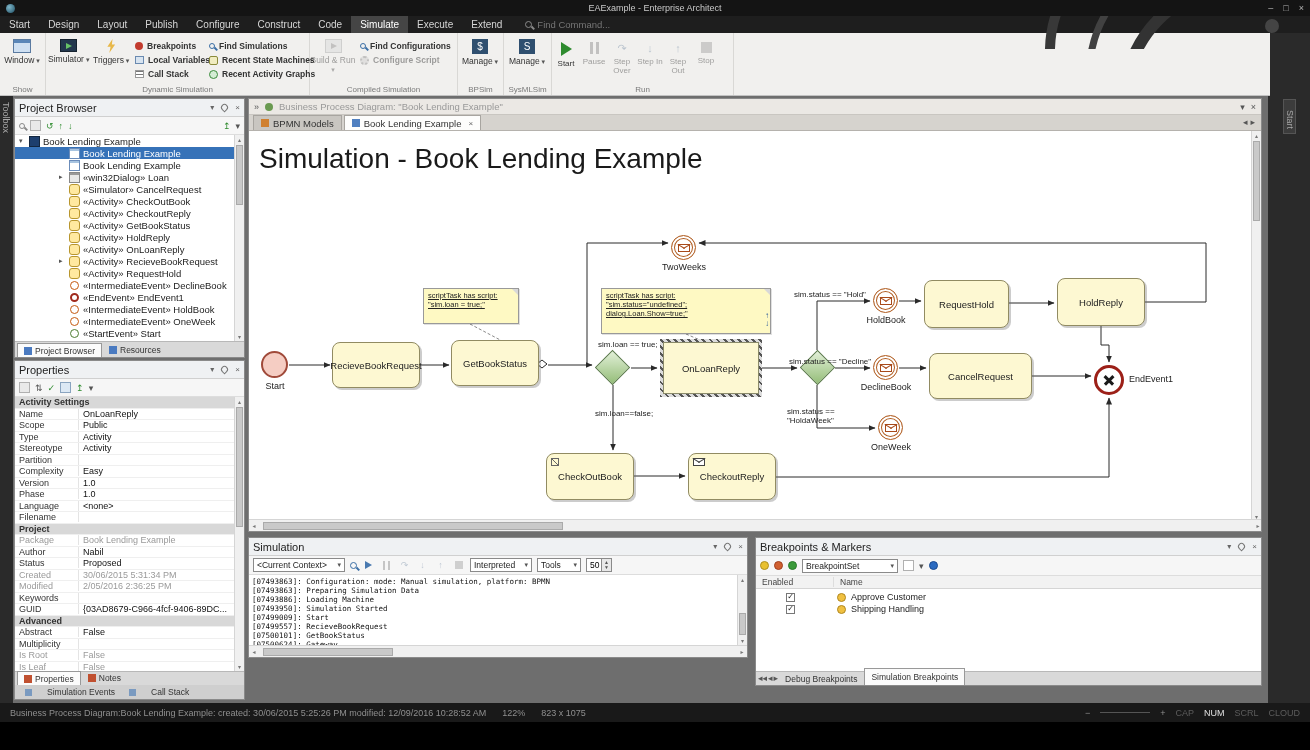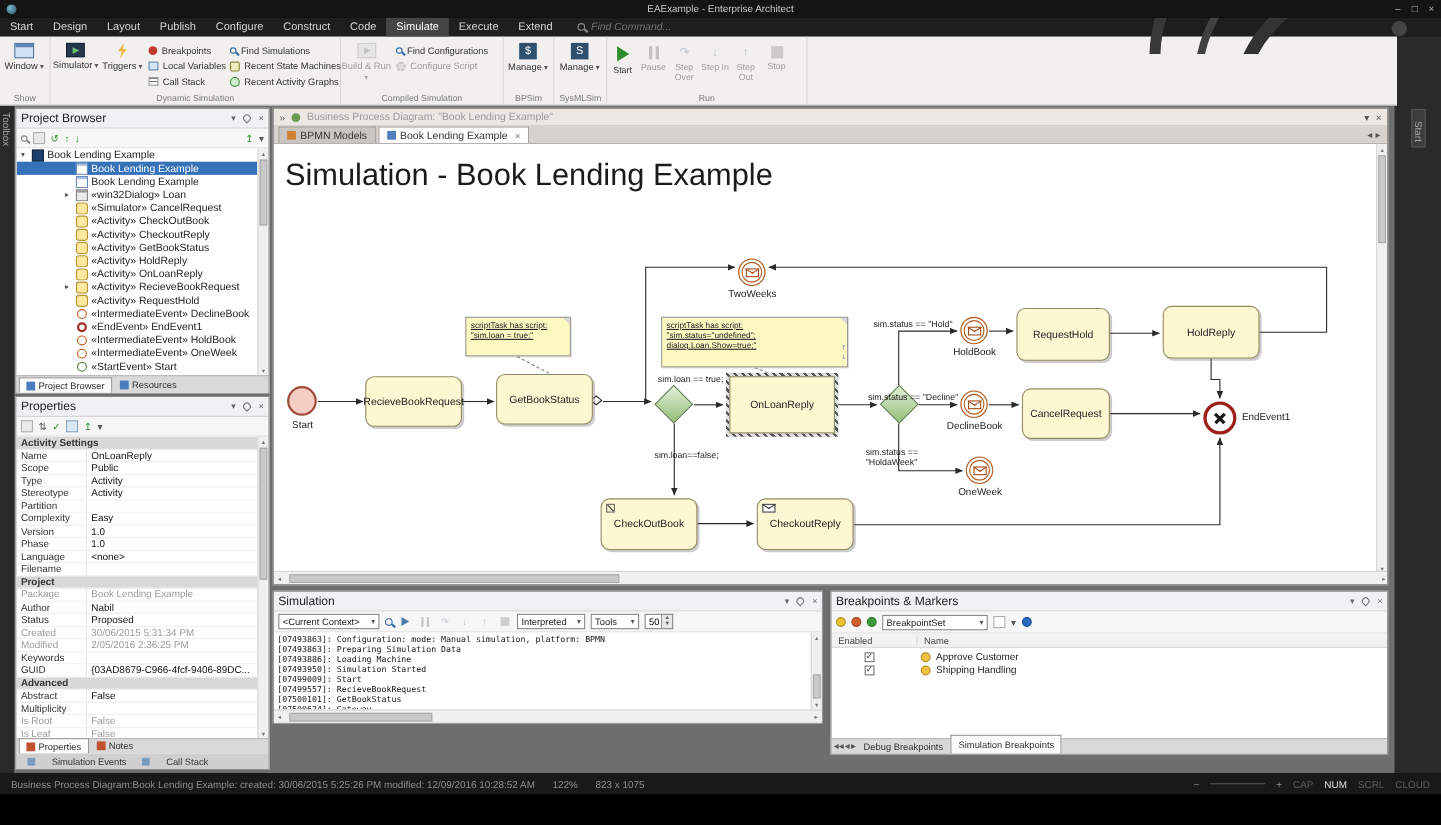--- a/index.html
+++ b/index.html
@@ -11,35 +11,35 @@
   #titlebar { position:absolute; left:0; top:0; width:1310px; height:16px; background:#141414; display:flex; align-items:center; z-index:5;}
   #titlebar .ea-logo { width:9px; height:9px; border-radius:50%; background:radial-gradient(circle at 35% 35%, #7fb6c9, #1d4e63); margin-left:6px;}
   #titlebar .ttext { position:absolute; left:0; right:0; text-align:center; color:#c9c9c9; font-size:9px; }
   #titlebar .winbtns { position:absolute; right:6px; top:0; height:16px; display:flex; align-items:center; gap:10px; color:#b5b5b5; font-size:9px;}
 
   
   #menubar { position:absolute; left:0; top:16px; width:1310px; height:17px; background:#1e1e1e; display:flex; align-items:stretch; z-index:4;}
   #menubar .mtab { padding:0 9px; display:flex; align-items:center; color:#d6d6d6; font-size:10px; cursor:default; z-index:2;}
   #menubar .mtab.active { background:#454545; color:#fff; }
   #findbox { display:flex; align-items:center; margin-left:14px; gap:5px; z-index:2;}
-  #findbox input { background:transparent; border:none; outline:none; color:#9a9a9a; font-style:italic; font-size:9.5px; width:110px; font-family:"Liberation Sans",sans-serif;}
+  #findbox input { background:transparent; border:none; outline:none; color:#9a9a9a; font-size:9.5px; width:110px; font-family:"Liberation Sans",sans-serif;}
   .mag { width:7px; height:7px; border:1.5px solid #8a8a8a; border-radius:50%; position:relative; flex:none;}
   .mag::after { content:""; position:absolute; width:4px; height:1.5px; background:#8a8a8a; transform:rotate(45deg); right:-3.5px; bottom:-1.5px;}
   .mag.blue { border-color:#3a6ea5; } .mag.blue::after { background:#3a6ea5; }
   #swirl { position:absolute; right:0; top:0; z-index:1; }
 
   
   #ribbon { position:absolute; left:0; top:33px; width:1270px; height:63px; background:#f1f0ee; border-bottom:1px solid #c2c2c2; display:flex; z-index:3;}
   .rgroup { position:relative; height:62px; border-right:1px solid #d9d8d5; display:flex; align-items:flex-start; padding-top:2px;}
   .glabel { position:absolute; bottom:1px; left:0; right:0; text-align:center; font-size:8px; color:#7a7a7a; }
   .bigbtn { display:flex; flex-direction:column; align-items:center; justify-content:flex-start; padding-top:4px; height:48px; cursor:default;}
   .bigbtn .blabel { font-size:8.5px; color:#333; text-align:center; margin-top:3px; line-height:9px;}
   .bigbtn .blabel::after { content:" ▾"; font-size:7px; color:#555; }
   .smallcol { display:flex; flex-direction:column; padding-top:4px; }
-  .smallbtn { display:flex; align-items:center; height:14px; font-size:8.5px; color:#333; gap:4px; padding-left:4px; white-space:nowrap;}
+  .smallbtn { display:flex; align-items:center; height:14px; font-size:8.5px; color:#333; gap:4px; padding-left:4px; white-space:nowrap;font-weight:bold;}
   .disabled { opacity:.45; }
   
   .win-icon { width:18px; height:14px; background:#cfe0f2; border:1px solid #5a7aa0; box-shadow:inset 0 3px 0 #5a86b8;}
   .sim-icon { width:17px; height:13px; background:#23374d; border:1px solid #16222f; position:relative;}
   .sim-icon::after { content:""; position:absolute; left:5px; top:3px; border-left:6px solid #67c267; border-top:3.5px solid transparent; border-bottom:3.5px solid transparent;}
   .trig-icon { width:13px; height:14px; background:#e8b84a; clip-path:polygon(60% 0,20% 55%,45% 55%,35% 100%,80% 40%,55% 40%);}
   .br-icon { width:17px; height:14px; background:#d8d8d8; border:1px solid #a8a8a8; position:relative;}
   .br-icon::after { content:""; position:absolute; left:5px; top:3px; border-left:6px solid #8a8a8a; border-top:3.5px solid transparent; border-bottom:3.5px solid transparent;}
   .mng-icon { width:16px; height:15px; background:#2f4f6f; color:#fff; font-size:10px; display:flex; align-items:center; justify-content:center;}
   .mng-icon.bpsim::before { content:"$"; } .mng-icon.sysml::before { content:"S"; }
@@ -732,21 +732,21 @@
           <span class="env"></span>
         </div>
       <div class="ncap" style="left:610px; top:311px; width:64px;">OneWeek</div>
 
       <div class="bp-task" style="left:675px; top:149px; width:85px; height:48px;">
         <span>RequestHold</span>
       </div>
       <div class="bp-task" style="left:808px; top:147px; width:88px; height:48px;">
         <span>HoldReply</span>
       </div>
-      <div class="bp-task" style="left:680px; top:222px; width:80px; height:46px;">
+      <div class="bp-task" style="left:680px; top:222px; width:103px; height:46px;">
         <span>CancelRequest</span>
       </div>
 
       <div class="end-ev" style="left:845px; top:234px;"></div>
       <div class="ncap" style="left:880px; top:243px; width:60px; text-align:left;">EndEvent1</div>
 
       <div class="bp-task" style="left:297px; top:322px; width:88px; height:47px;">
         <span class="scripticon"></span>
         <span>CheckOutBook</span>
       </div>

